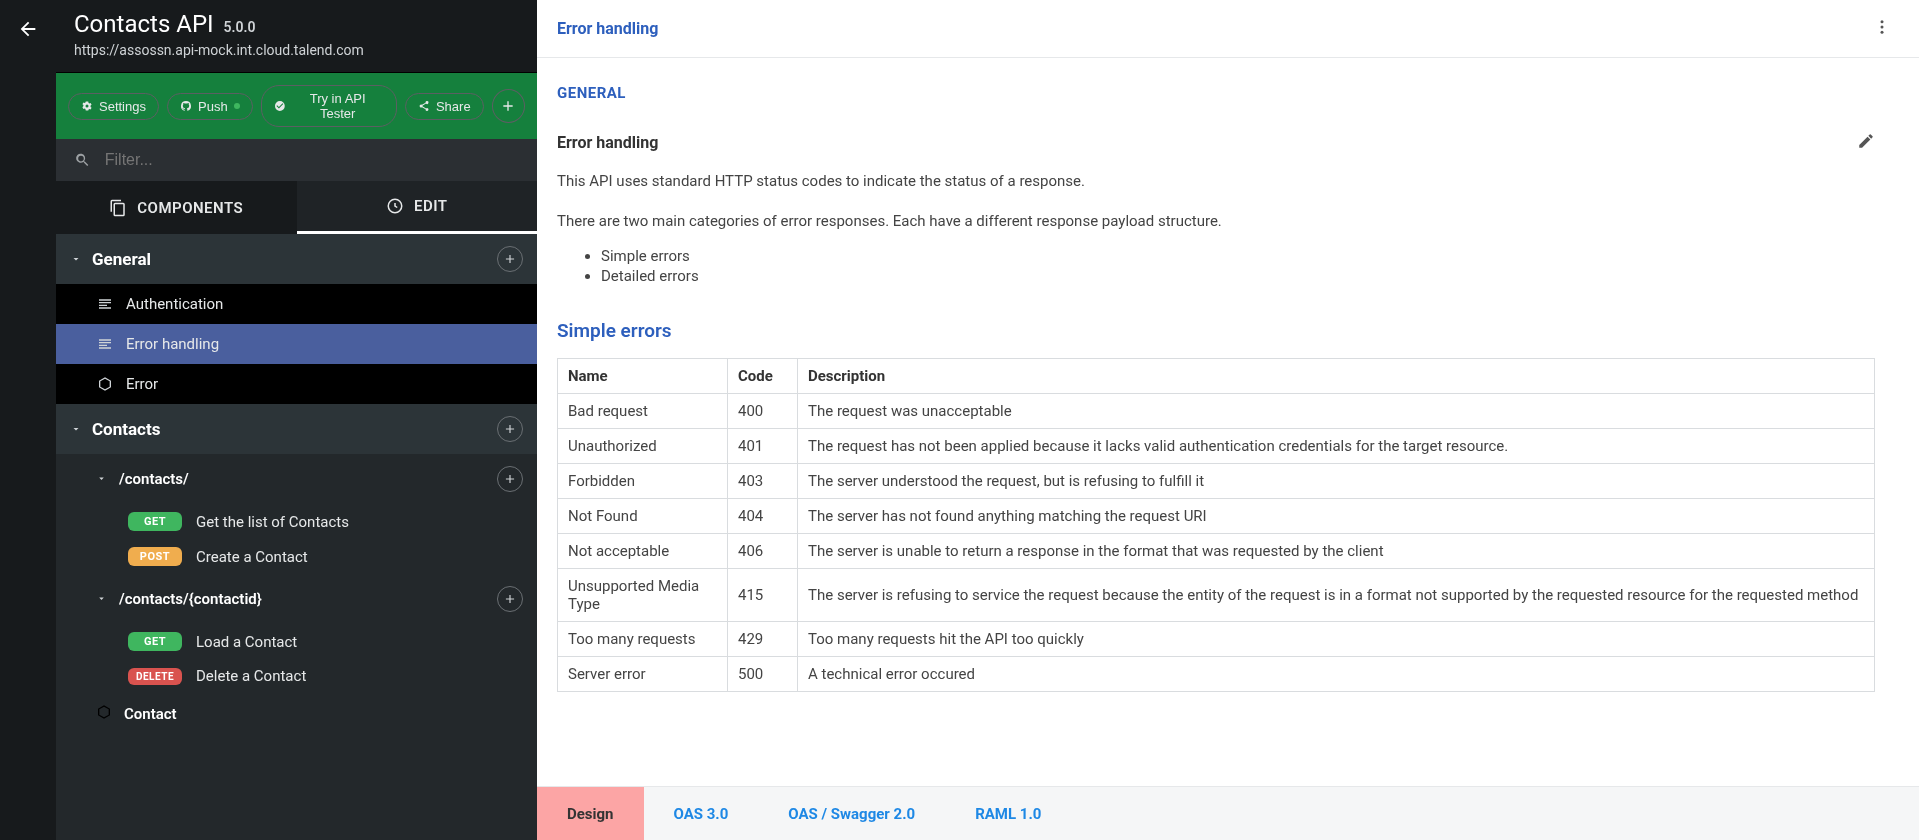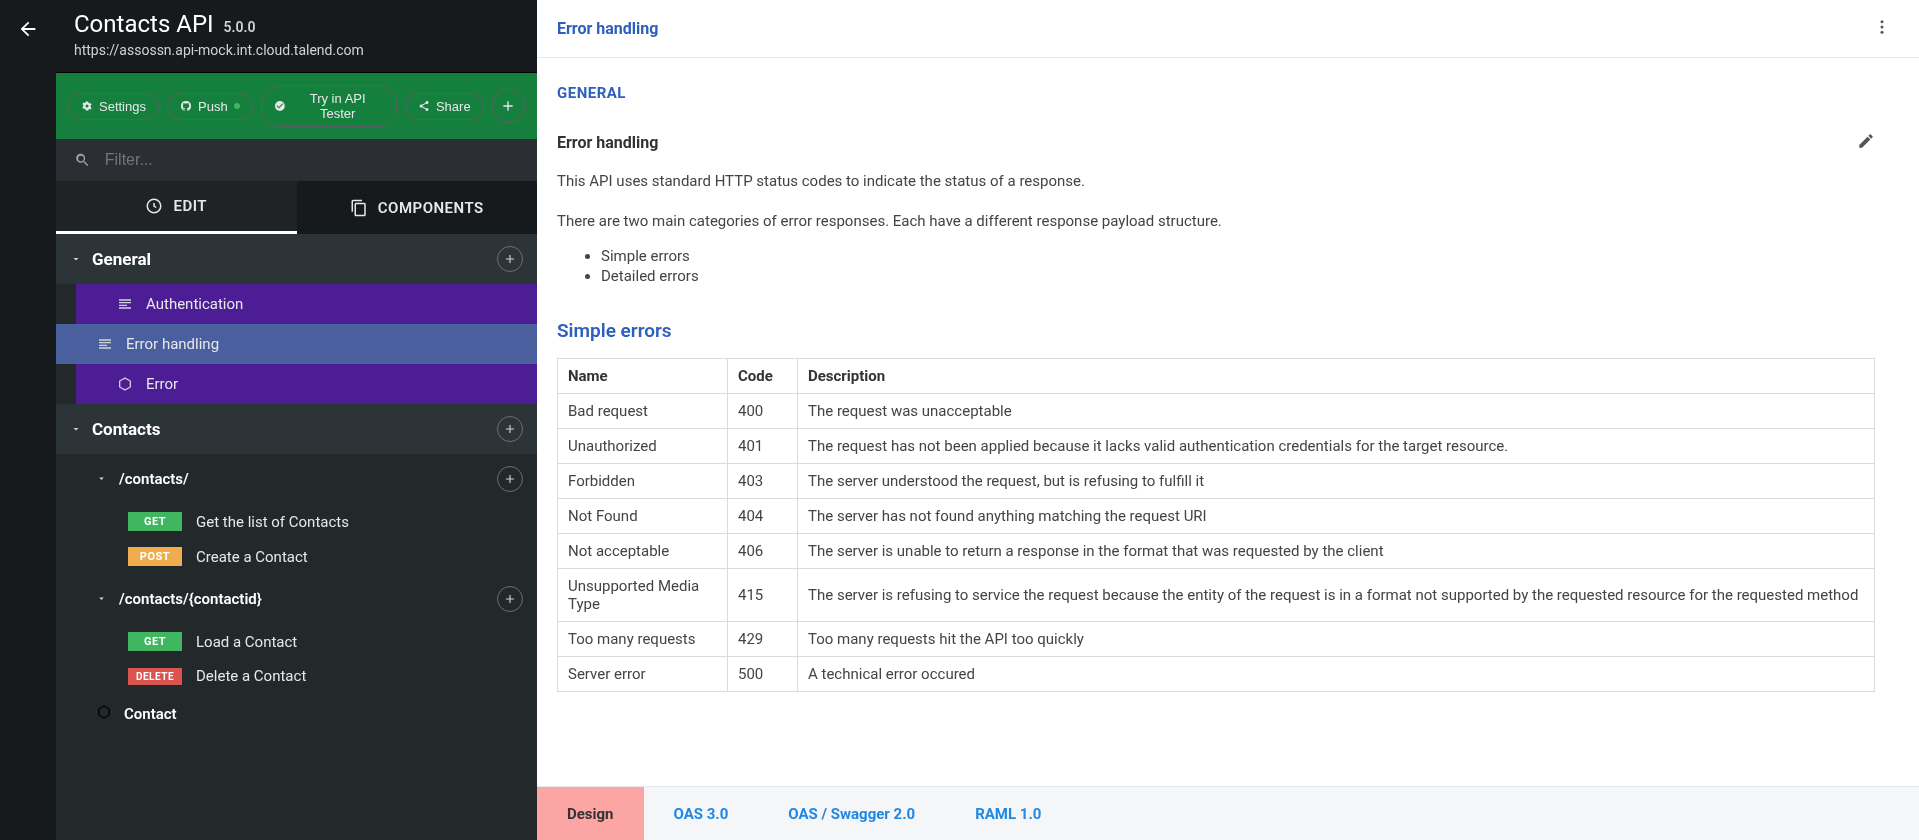--- a/index.html
+++ b/index.html
@@ -35,30 +35,30 @@
 
   .sb-tree { flex: 1; overflow-y: auto; background: #23282b; }
   .section-row { display: flex; align-items: center; padding: 12px 14px; background: #2c3438; font-weight:700; font-size:17px; color:#fff; cursor:pointer; }
   .section-row .caret { margin-right: 10px; }
   .section-row .add-circle { margin-left: auto; }
   .add-circle { width: 26px; height: 26px; border: 1px solid #6a6f73; border-radius: 50%; display:flex; align-items:center; justify-content:center; }
   .add-circle svg { fill:#cfd3d6; }
 
   .item-row { display:flex; align-items:center; padding: 11px 14px 11px 40px; font-size:15px; color:#e6e8e9; cursor:pointer; background:#1e2a3c; gap:12px; }
   .item-row.selected { background:#4a5f9e; }
-  .item-row.normal { background:#4c1d95;margin-left:20px; }
+  .item-row.normal { background:#000000; }
   .item-row .row-icon { width:18px; display:flex; justify-content:center; }
   .item-row svg { fill:#cfd3d6; }
 
   .path-row { display:flex; align-items:center; padding: 12px 14px 12px 40px; font-size:15px; color:#fff; font-weight:600; cursor:pointer; background:#23282b; }
   .path-row .caret { margin-right: 12px; }
   .path-row .add-circle { margin-left:auto; }
 
   .op-row { display:flex; align-items:center; padding: 8px 14px 8px 72px; gap:14px; font-size:15px; color:#e6e8e9; cursor:pointer; background:#23282b; }
-  .badge { font-size:11px; font-weight:700; color:#fff; padding:3px 0; border-radius:0; width:54px; text-align:center; letter-spacing:0.5px; }
+  .badge { font-size:11px; font-weight:700; color:#fff; padding:3px 0; border-radius:6px; width:54px; text-align:center; letter-spacing:0.5px; }
   .badge.GET { background:#3fb65f; }
   .badge.POST { background:#f0ad4e; }
   .badge.PUT { background:#337ab7; }
   .badge.DELETE { background:#d9534f; font-size:10px; }
 
   .type-row { display:flex; align-items:center; padding:11px 14px 11px 40px; gap:12px; font-size:15px; color:#fff; cursor:pointer; background:#23282b; font-weight:600; }
 
   
   .main { flex:1; display:flex; flex-direction:column; background:#fff; position:relative; }
   .main-header { display:flex; align-items:center; padding:0 20px; height:58px; border-bottom:1px solid #e6e8ea; }
@@ -149,33 +149,33 @@
     </div>
 
     <div class="sb-search">
       <svg width="18" height="18" viewBox="0 0 24 24" fill="#9da1a4">
           <path d="M15.5 14h-.79l-.28-.27a6.5 6.5 0 10-.7.7l.27.28v.79l5 4.99L20.49 19l-4.99-5zM10 14a4 4 0 110-8 4 4 0 010 8z"></path>
         </svg>
       <input type="text" placeholder="Filter..." style="">
     </div>
 
     <div class="sb-tabs">
+      <div class="sb-tab">
+        <svg width="18" height="18" viewBox="0 0 24 24">
+            <path d="M16 1H4a2 2 0 00-2 2v14h2V3h12V1zm3 4H8a2 2 0 00-2 2v14a2 2 0 002 2h11a2 2 0 002-2V7a2 2 0 00-2-2zm0 16H8V7h11v14z"></path>
+          </svg>
+        <span>COMPONENTS</span>
+      </div>
       <div class="sb-tab active">
         <svg width="18" height="18" viewBox="0 0 24 24">
             <path d="M12 2a10 10 0 100 20 10 10 0 000-20zm1 15h-2v-2h2v2zm0-4h-2V7h2v6z" opacity="0"></path>
             <path d="M12 8v4l3 2" stroke="#e6e8e9" stroke-width="2" fill="none"></path>
             <circle cx="12" cy="12" r="9" stroke="#e6e8e9" stroke-width="2" fill="none"></circle>
           </svg>
         <span>EDIT</span>
-      </div>
-      <div class="sb-tab">
-        <svg width="18" height="18" viewBox="0 0 24 24">
-            <path d="M16 1H4a2 2 0 00-2 2v14h2V3h12V1zm3 4H8a2 2 0 00-2 2v14a2 2 0 002 2h11a2 2 0 002-2V7a2 2 0 00-2-2zm0 16H8V7h11v14z"></path>
-          </svg>
-        <span>COMPONENTS</span>
       </div>
     </div>
 
     <div class="sb-tree">
 
       <div class="section-row">
         <span class="caret"><svg width="12" height="12" viewBox="0 0 24 24">
               <path d="M7 10l5 5 5-5z"></path>
             </svg></span>
         <span>General</span>

